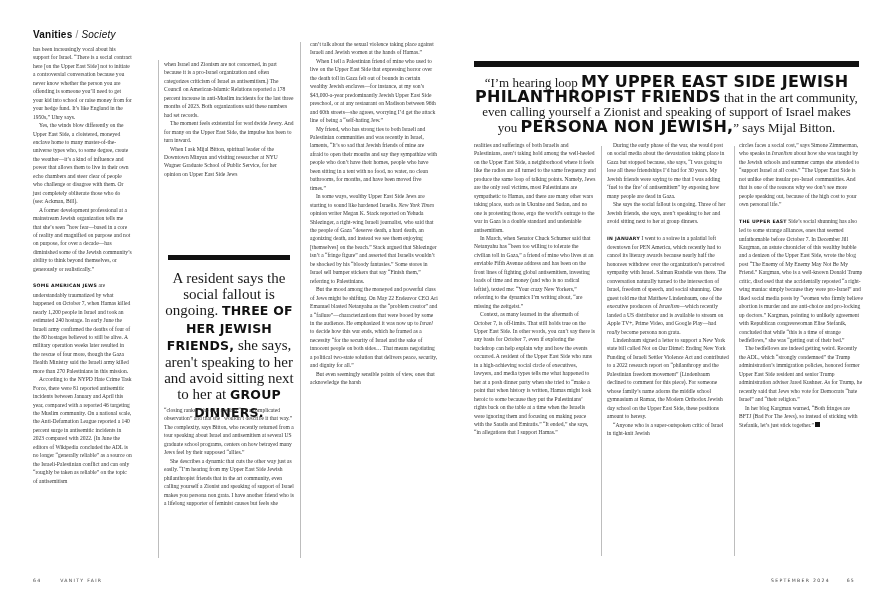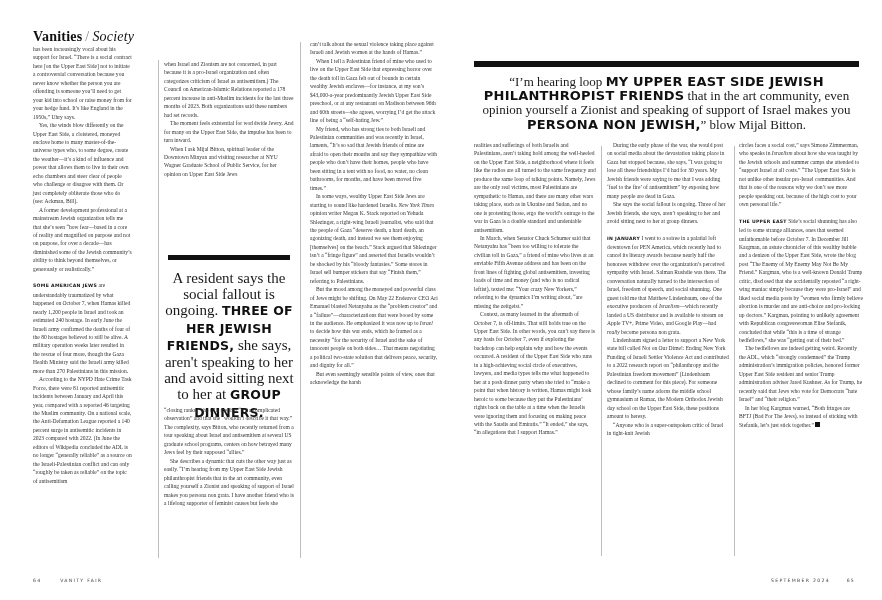--- a/index.html
+++ b/index.html
@@ -1,40 +1,40 @@
 <!DOCTYPE html>
 <html><head>
 <meta charset="utf-8">
 <style>
   * { box-sizing: border-box; margin: 0; padding: 0; }
   html, body { width: 882px; height: 600px; background: #ffffff; overflow: hidden; }
   body { position: relative; font-family: "DejaVu Serif", "Liberation Serif", serif; color: #2a2a2a; }
 
-  .section-head { position: absolute; left: 33px; top: 29px; font-size: 14px; font-weight: bold; color: #111; font-family: Liberation Serif, serif; letter-spacing: 0.2px; }
+  .section-head { position: absolute; left: 33px; top: 29px; font-size: 10px; font-weight: bold; color: #111; font-family: Liberation Sans, sans-serif; letter-spacing: 0.2px; }
   .section-head .sep { font-weight: normal; color: #888; margin: 0 3px; }
   .section-head .sub { font-style: italic; font-weight: normal; }
 
   .col { position: absolute; font-family: "Liberation Serif", serif; font-size: 5.55px; line-height: 8.45px; color: #333; text-align: left; }
   .col p { text-indent: 6px; }
   .col p.noind { text-indent: 0; }
   .col p.gap { margin-top: 8px; text-indent: 0; }
   .lead { font-family: "DejaVu Sans", sans-serif; font-weight: bold; font-size: 4.6px; letter-spacing: 0.3px; color: #111; }
 
   .rule-v { position: absolute; width: 1px; background: #bdbdbd; }
 
   .pull-left { position: absolute; left: 164px; top: 255px; width: 130px; text-align: center; }
   .pull-left .bar { height: 5px; background: #111; margin: 0 4px 10px 4px; }
   .pull-left .txt { font-family: "Liberation Serif", serif; font-size: 15px; line-height: 16.2px; color: #1a1a1a; }
   .bold-caps { font-family: "DejaVu Sans", sans-serif; font-weight: bold; letter-spacing: 0.2px; color: #111; }
   .pull-left .bold-caps { font-size: 12.5px; }
 
   .pull-top { position: absolute; left: 474px; top: 61px; width: 385px; text-align: center; }
   .pull-top .bar { height: 6px; background: #111; margin-bottom: 8px; }
   .pull-top .txt { font-family: "Liberation Serif", serif; font-size: 13px; line-height: 14.2px; color: #1a1a1a; }
-  .pull-top .bold-caps { font-size: 13px; }
+  .pull-top .bold-caps { font-size: 16px; }
 
   .folio { position: absolute; top: 578px; font-family: "DejaVu Sans", sans-serif; font-size: 4.6px; letter-spacing: 1.3px; color: #444; }
   .end-mark { display: inline-block; width: 5px; height: 5px; background: #111; vertical-align: baseline; }
 </style>
 </head>
 <body>
 
 <div class="section-head">
   <span>Vanities</span><span class="sep">/</span><span class="sub">Society</span>
 </div>
@@ -79,22 +79,22 @@
   <p><span>In some ways, wealthy Upper East Side Jews are starting to sound like hardened Israelis. </span><i>New York Times</i><span> opinion writer Megan K. Stack reported on Yehuda Shlezinger, a right-wing Israeli journalist, who said that the people of Gaza “deserve death, a hard death, an agonizing death, and instead we see them enjoying [themselves] on the beach.” Stack argued that Shlezinger isn’t a “fringe figure” and asserted that Israelis wouldn’t be shocked by his “bloody fantasies.” Some stores in Israel sell bumper stickers that say “Finish them,” referring to Palestinians.</span></p>
   <p><span>But the mood among the moneyed and powerful class of Jews might be shifting. On May 22 Endeavor CEO Ari Emanuel blasted Netanyahu as the “problem creator” and a “failure”—characterizations that were booed by some in the audience. He emphasized it was now up to </span><i>Israel</i><span> to decide how this war ends, which he framed as a necessity “for the security of Israel and the sake of innocent people on both sides… That means negotiating a political two-state solution that delivers peace, security, and dignity for all.”</span></p>
   <p>But even seemingly sensible points of view, ones that acknowledge the harsh</p>
 </div>
 
 <div class="pull-top">
   <div class="bar"></div>
   <div class="txt">
     <span>“I’m hearing loop</span>
     <span class="bold-caps">MY UPPER EAST SIDE JEWISH PHILANTHROPIST FRIENDS</span>
-    <span>that in the art community, even opinion yourself a Zionist and speaking of support of Israel makes you</span>
-    <span class="bold-caps">PERSONA NON JEWISH,</span><span>” blow Mijal Bitton.</span>
+    <span>that in the art community, even calling yourself a Zionist and speaking of support of Israel makes you</span>
+    <span class="bold-caps">PERSONA NON JEWISH,</span><span>” says Mijal Bitton.</span>
   </div>
 </div>
 
 <div class="col" style="left:474px; top:141px; width:122px;">
   <p class="noind">realities and sufferings of both Israelis and Palestinians, aren’t taking hold among the well-heeled on the Upper East Side, a neighborhood where it feels like the radios are all turned to the same frequency and produce the same loop of talking points. Namely, Jews are the only real victims, most Palestinians are sympathetic to Hamas, and there are many other wars taking place, such as in Ukraine and Sudan, and no one is protesting those, ergo the world’s outrage to the war in Gaza is a double standard and undeniable antisemitism.</p>
   <p>In March, when Senator Chuck Schumer said that Netanyahu has “been too willing to tolerate the civilian toll in Gaza,” a friend of mine who lives at an enviable Fifth Avenue address and has been on the front lines of fighting global antisemitism, investing loads of time and money (and who is no radical leftist), texted me: “Your crazy New Yorkers,” referring to the dynamics I’m writing about, “are missing the zeitgeist.”</p>
   <p>Context, as many learned in the aftermath of October 7, is off-limits. That still holds true on the Upper East Side. In other words, you can’t say there is any basis for October 7, even if exploring the backdrop can help explain why and how the events occurred. A resident of the Upper East Side who runs in a high-achieving social circle of executives, lawyers, and media types tells me what happened to her at a posh dinner party when she tried to “make a point that when history is written, Hamas might look heroic to some because they put the Palestinians’ rights back on the table at a time when the Israelis were ignoring them and focusing on making peace with the Saudis and Emiratis.” “It ended,” she says, “in allegations that I support Hamas.”</p>
 </div>
 
 <div class="rule-v" style="left:601px; top:146px; height:410px;"></div>

